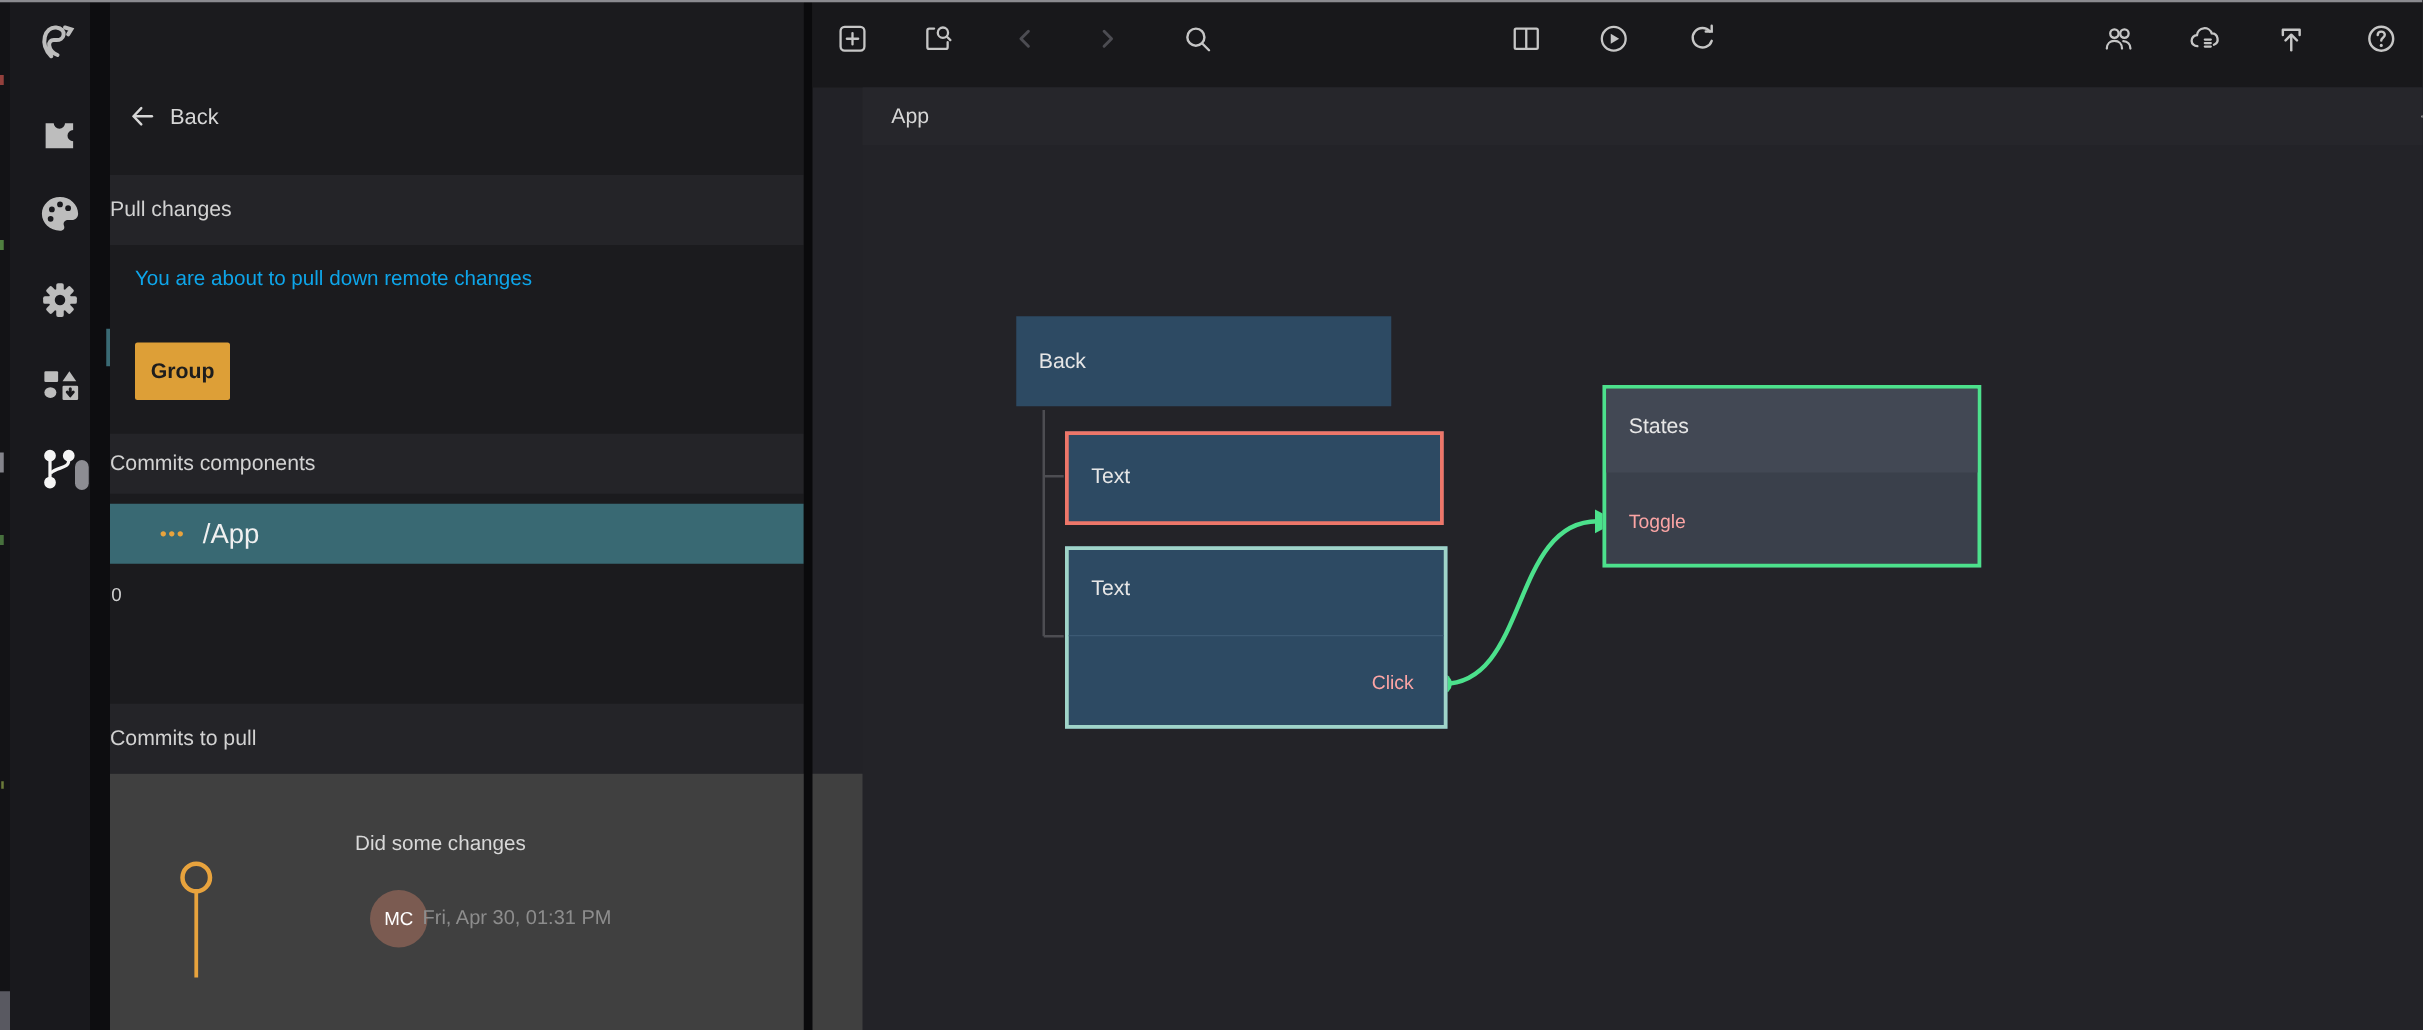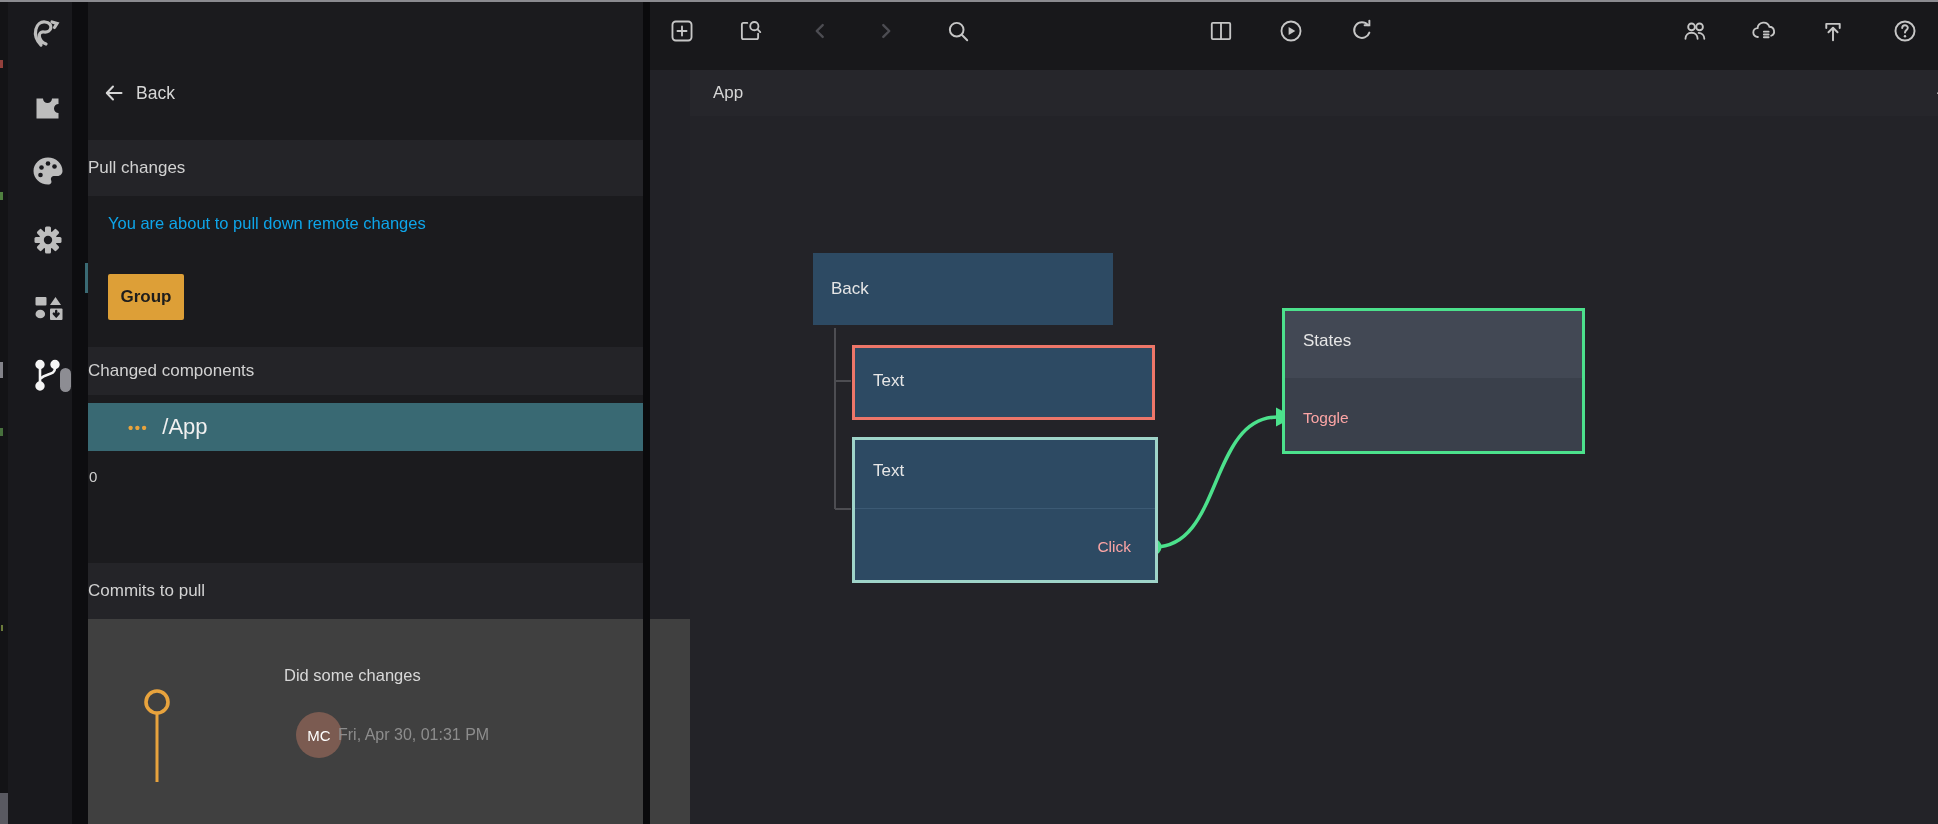--- a/index.html
+++ b/index.html
@@ -151,21 +151,21 @@
       <span>Back</span>
     </button>
 
     <div class="sect-header" style="top:138px;height:56px;">
       <span>Pull changes</span>
     </div>
     <div id="pull-desc" class="abs">You are about to pull down remote changes</div>
     <button id="pull-btn" class="abs">Group</button>
 
     <div class="sect-header" style="top:345px;height:48px;">
-      <span>Changed components</span>
+      <span>Commits components</span>
     </div>
     <div id="app-row" class="abs">
       <span id="app-dots">•••</span>
       <span id="app-label">/App</span>
     </div>
     <div id="changed-count" class="abs">0</div>
 
     <div class="sect-header" style="top:561px;height:56px;">
       <span>Commits to pull</span>
     </div>

